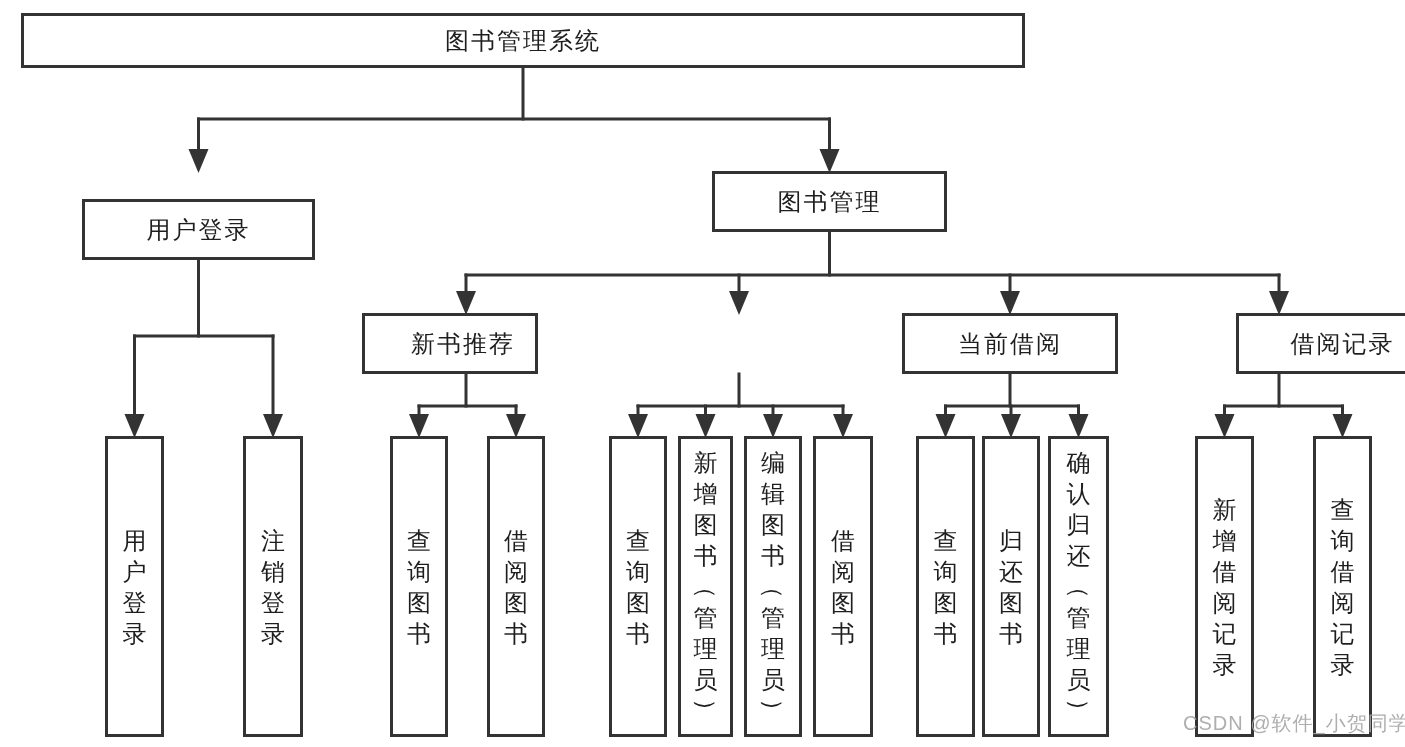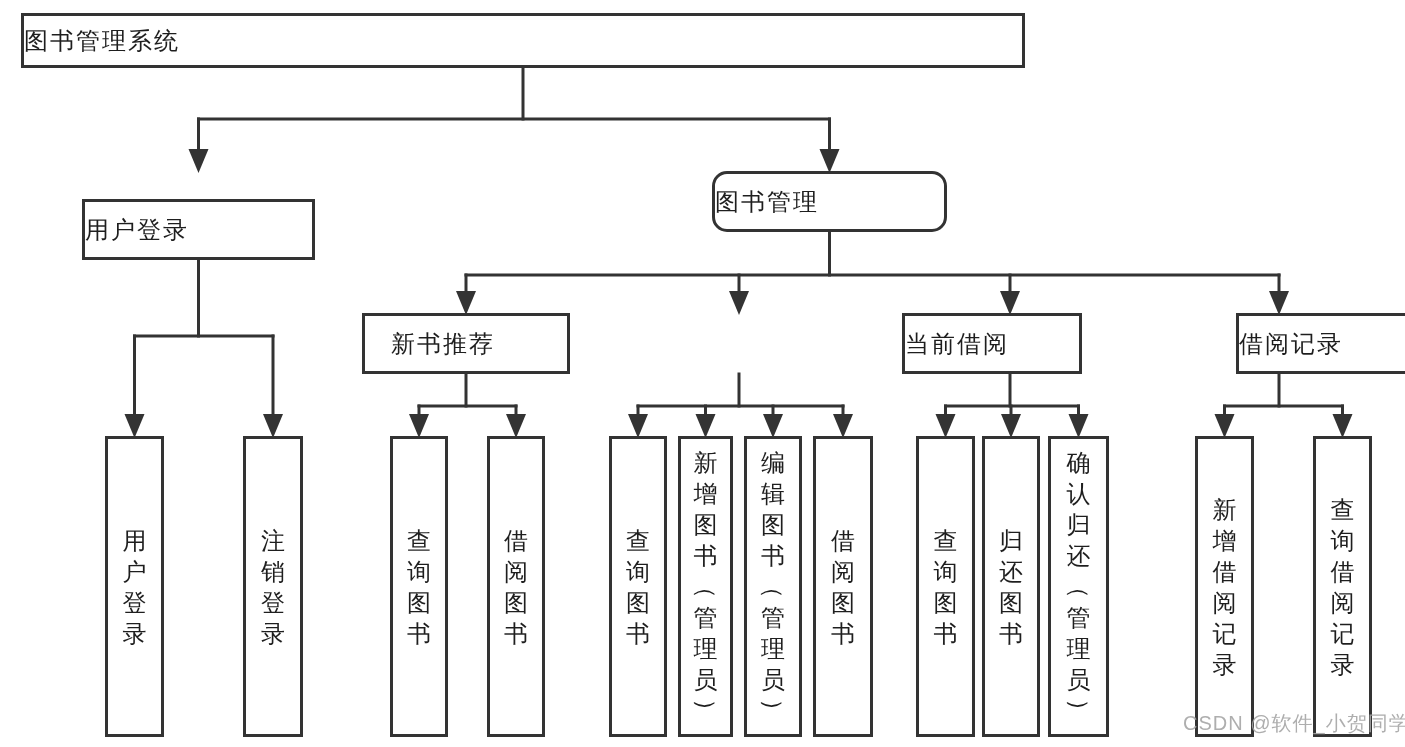--- a/index.html
+++ b/index.html
@@ -22,20 +22,21 @@
     pointer-events: none;
   }
   .box {
     position: absolute;
     box-sizing: border-box;
     border: 3px solid #333333;
     background: #ffffff;
     color: #1e1e1e;
     display: flex;
     align-items: center;
+    justify-content: center;
   }
   .hbox .label {
     font-size: 24px;
     letter-spacing: 2px;
     white-space: nowrap;
     text-align: center;
   }
   .vbox .label {
     display: flex;
     flex-direction: column;
@@ -122,27 +123,27 @@
       <line x1="1342.5" y1="406" x2="1342.5" y2="414" stroke="#333333" stroke-width="3" stroke-linecap="square"></line>
       <polygon points="1332.5,414 1352.5,414 1342.5,438" fill="#333333"></polygon>
     </svg>
   <div id="watermark">CSDN @软件_小贺同学</div>
 <div class="box hbox" style="left: 21px; top: 13px; width: 1004px; height: 55px;">
       <span class="label">图书管理系统</span>
     </div>
     <div class="box hbox" style="left: 82px; top: 171px; width: 233px; height: 61px; margin-top: 28px;">
       <span class="label">用户登录</span>
     </div>
-    <div class="box hbox" style="left: 712px; top: 171px; width: 235px; height: 61px; border-radius: 15px;">
+    <div class="box hbox" style="left: 712px; top: 171px; width: 235px; height: 61px;">
       <span class="label">图书管理</span>
     </div>
-    <div class="box hbox" style="left: 362px; top: 313px; width: 208px; height: 61px; padding-left: 26px;">
+    <div class="box hbox" style="left: 362px; top: 313px; width: 176px; height: 61px; padding-left: 26px;">
       <span class="label">新书推荐</span>
     </div>
-    <div class="box hbox" style="left: 902px; top: 313px; width: 180px; height: 61px;">
+    <div class="box hbox" style="left: 902px; top: 313px; width: 216px; height: 61px;">
       <span class="label">当前借阅</span>
     </div>
     <div class="box hbox" style="left: 1236px; top: 313px; width: 213px; height: 61px; font-family: Liberation Mono, monospace;">
       <span class="label">借阅记录</span>
     </div>
     <div class="box vbox" style="left: 105px; top: 436px; width: 59px; height: 301px;">
       <span class="label">
         <span class="vchar">用</span>
         <span class="vchar">户</span>
         <span class="vchar">登</span>

